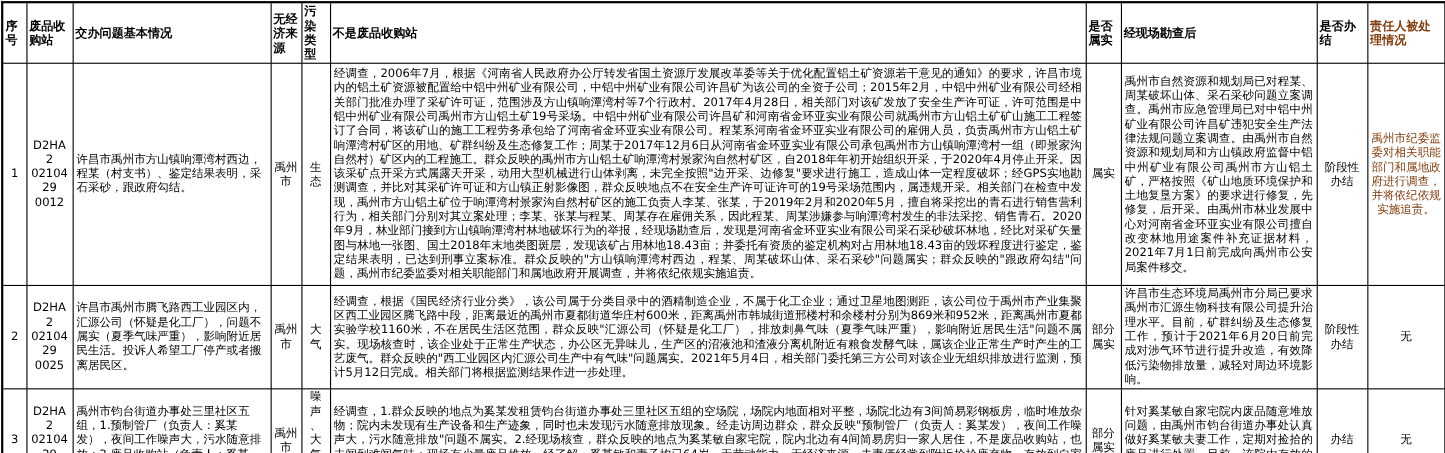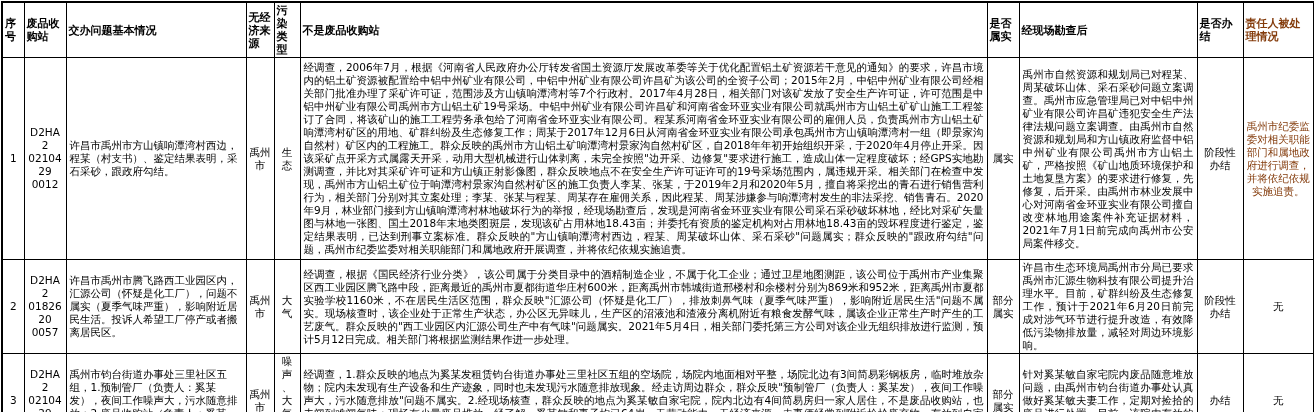--- a/index.html
+++ b/index.html
@@ -75,21 +75,21 @@
     <td class="center">生态</td>
     <td class="long">经调查，2006年7月，根据《河南省人民政府办公厅转发省国土资源厅发展改革委等关于优化配置铝土矿资源若干意见的通知》的要求，许昌市境内的铝土矿资源被配置给中铝中州矿业有限公司，中铝中州矿业有限公司许昌矿为该公司的全资子公司；2015年2月，中铝中州矿业有限公司经相关部门批准办理了采矿许可证，范围涉及方山镇响潭湾村等7个行政村。2017年4月28日，相关部门对该矿发放了安全生产许可证，许可范围是中铝中州矿业有限公司禹州市方山铝土矿19号采场。中铝中州矿业有限公司许昌矿和河南省金环亚实业有限公司就禹州市方山铝土矿矿山施工工程签订了合同，将该矿山的施工工程劳务承包给了河南省金环亚实业有限公司。程某系河南省金环亚实业有限公司的雇佣人员，负责禹州市方山铝土矿响潭湾村矿区的用地、矿群纠纷及生态修复工作；周某于2017年12月6日从河南省金环亚实业有限公司承包禹州市方山镇响潭湾村一组（即景家沟自然村）矿区内的工程施工。群众反映的禹州市方山铝土矿响潭湾村景家沟自然村矿区，自2018年年初开始组织开采，于2020年4月停止开采。因该采矿点开采方式属露天开采，动用大型机械进行山体剥离，未完全按照"边开采、边修复"要求进行施工，造成山体一定程度破坏；经GPS实地勘测调查，并比对其采矿许可证和方山镇正射影像图，群众反映地点不在安全生产许可证许可的19号采场范围内，属违规开采。相关部门在检查中发现，禹州市方山铝土矿位于响潭湾村景家沟自然村矿区的施工负责人李某、张某，于2019年2月和2020年5月，擅自将采挖出的青石进行销售营利行为，相关部门分别对其立案处理；李某、张某与程某、周某存在雇佣关系，因此程某、周某涉嫌参与响潭湾村发生的非法采挖、销售青石。2020年9月，林业部门接到方山镇响潭湾村林地破坏行为的举报，经现场勘查后，发现是河南省金环亚实业有限公司采石采砂破坏林地，经比对采矿矢量图与林地一张图、国土2018年末地类图斑层，发现该矿占用林地18.43亩；并委托有资质的鉴定机构对占用林地18.43亩的毁坏程度进行鉴定，鉴定结果表明，已达到刑事立案标准。群众反映的"方山镇响潭湾村西边，程某、周某破坏山体、采石采砂"问题属实；群众反映的"跟政府勾结"问题，禹州市纪委监委对相关职能部门和属地政府开展调查，并将依纪依规实施追责。</td>
     <td class="center">属实</td>
     <td class="long">禹州市自然资源和规划局已对程某、周某破坏山体、采石采砂问题立案调查。禹州市应急管理局已对中铝中州矿业有限公司许昌矿违犯安全生产法律法规问题立案调查。由禹州市自然资源和规划局和方山镇政府监督中铝中州矿业有限公司禹州市方山铝土矿，严格按照《矿山地质环境保护和土地复垦方案》的要求进行修复，先修复，后开采。由禹州市林业发展中心对河南省金环亚实业有限公司擅自改变林地用途案件补充证据材料，2021年7月1日前完成向禹州市公安局案件移交。</td>
     <td class="center">阶段性办结</td>
     <td class="center accent">禹州市纪委监委对相关职能部门和属地政府进行调查，并将依纪依规实施追责。</td>
   </tr>
 
   <tr class="r2">
     <td class="center">2</td>
-    <td class="center">D2HA2 0182620 0057</td>
+    <td class="center">D2HA2 0210429 0025</td>
     <td>许昌市禹州市腾飞路西工业园区内，汇源公司（怀疑是化工厂），问题不属实（夏季气味严重），影响附近居民生活。投诉人希望工厂停产或者搬离居民区。</td>
     <td class="center">禹州市</td>
     <td class="center">大气</td>
     <td class="long">经调查，根据《国民经济行业分类》，该公司属于分类目录中的酒精制造企业，不属于化工企业；通过卫星地图测距，该公司位于禹州市产业集聚区西工业园区腾飞路中段，距离最近的禹州市夏都街道华庄村600米，距离禹州市韩城街道邢楼村和余楼村分别为869米和952米，距离禹州市夏都实验学校1160米，不在居民生活区范围，群众反映"汇源公司（怀疑是化工厂），排放刺鼻气味（夏季气味严重），影响附近居民生活"问题不属实。现场核查时，该企业处于正常生产状态，办公区无异味儿，生产区的沼液池和渣液分离机附近有粮食发酵气味，属该企业正常生产时产生的工艺废气。群众反映的"西工业园区内汇源公司生产中有气味"问题属实。2021年5月4日，相关部门委托第三方公司对该企业无组织排放进行监测，预计5月12日完成。相关部门将根据监测结果作进一步处理。</td>
     <td class="center">部分属实</td>
     <td class="long">许昌市生态环境局禹州市分局已要求禹州市汇源生物科技有限公司提升治理水平。目前，矿群纠纷及生态修复工作，预计于2021年6月20日前完成对涉气环节进行提升改造，有效降低污染物排放量，减轻对周边环境影响。</td>
     <td class="center">阶段性办结</td>
     <td class="center">无</td>
   </tr>
 

